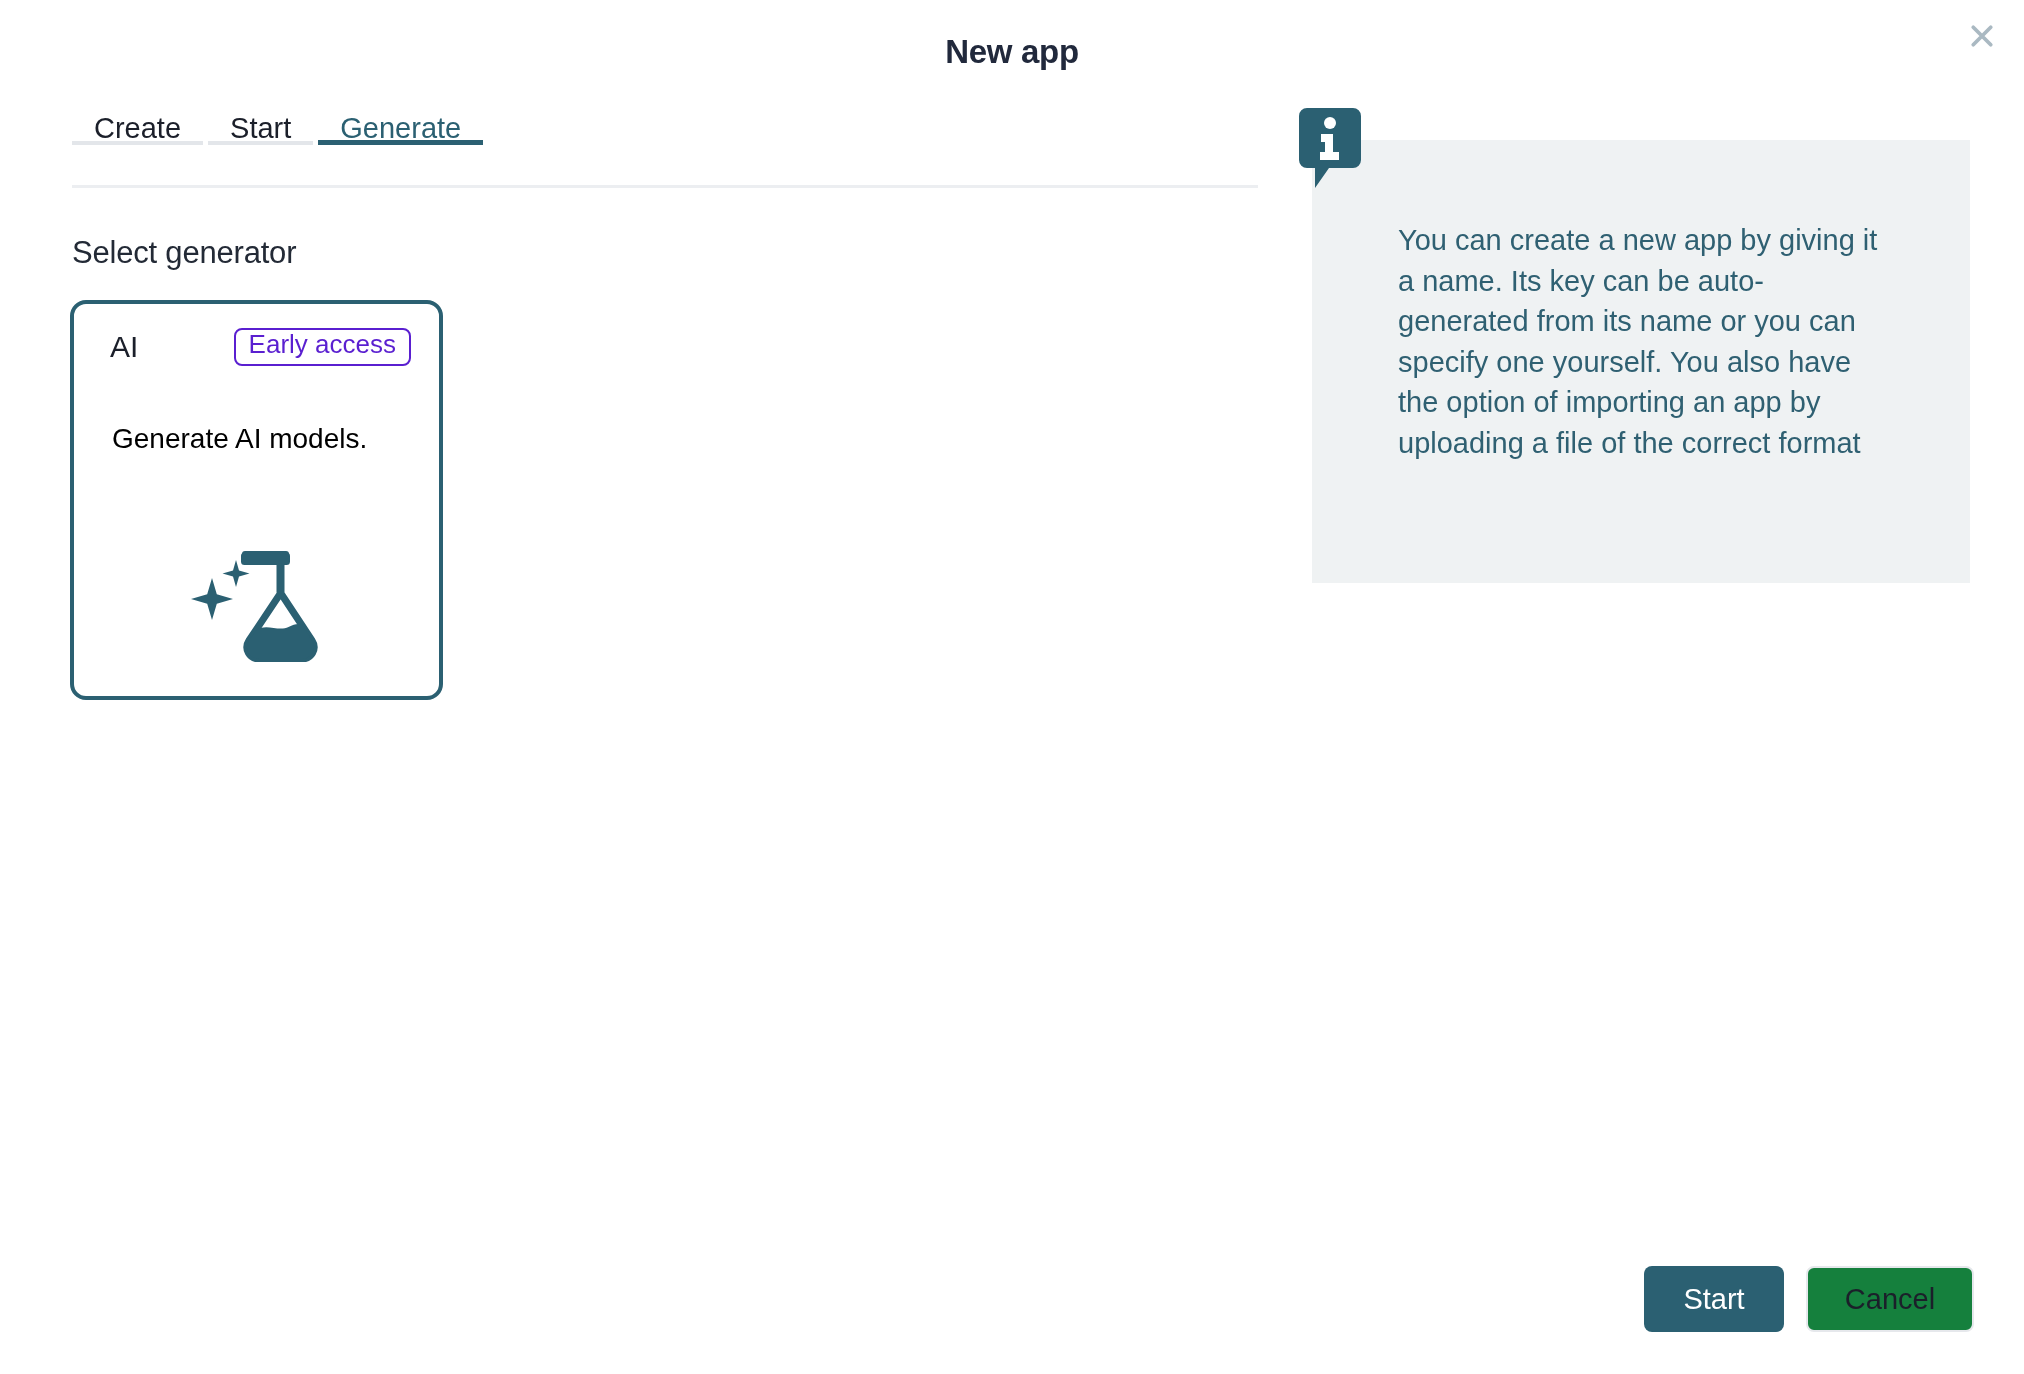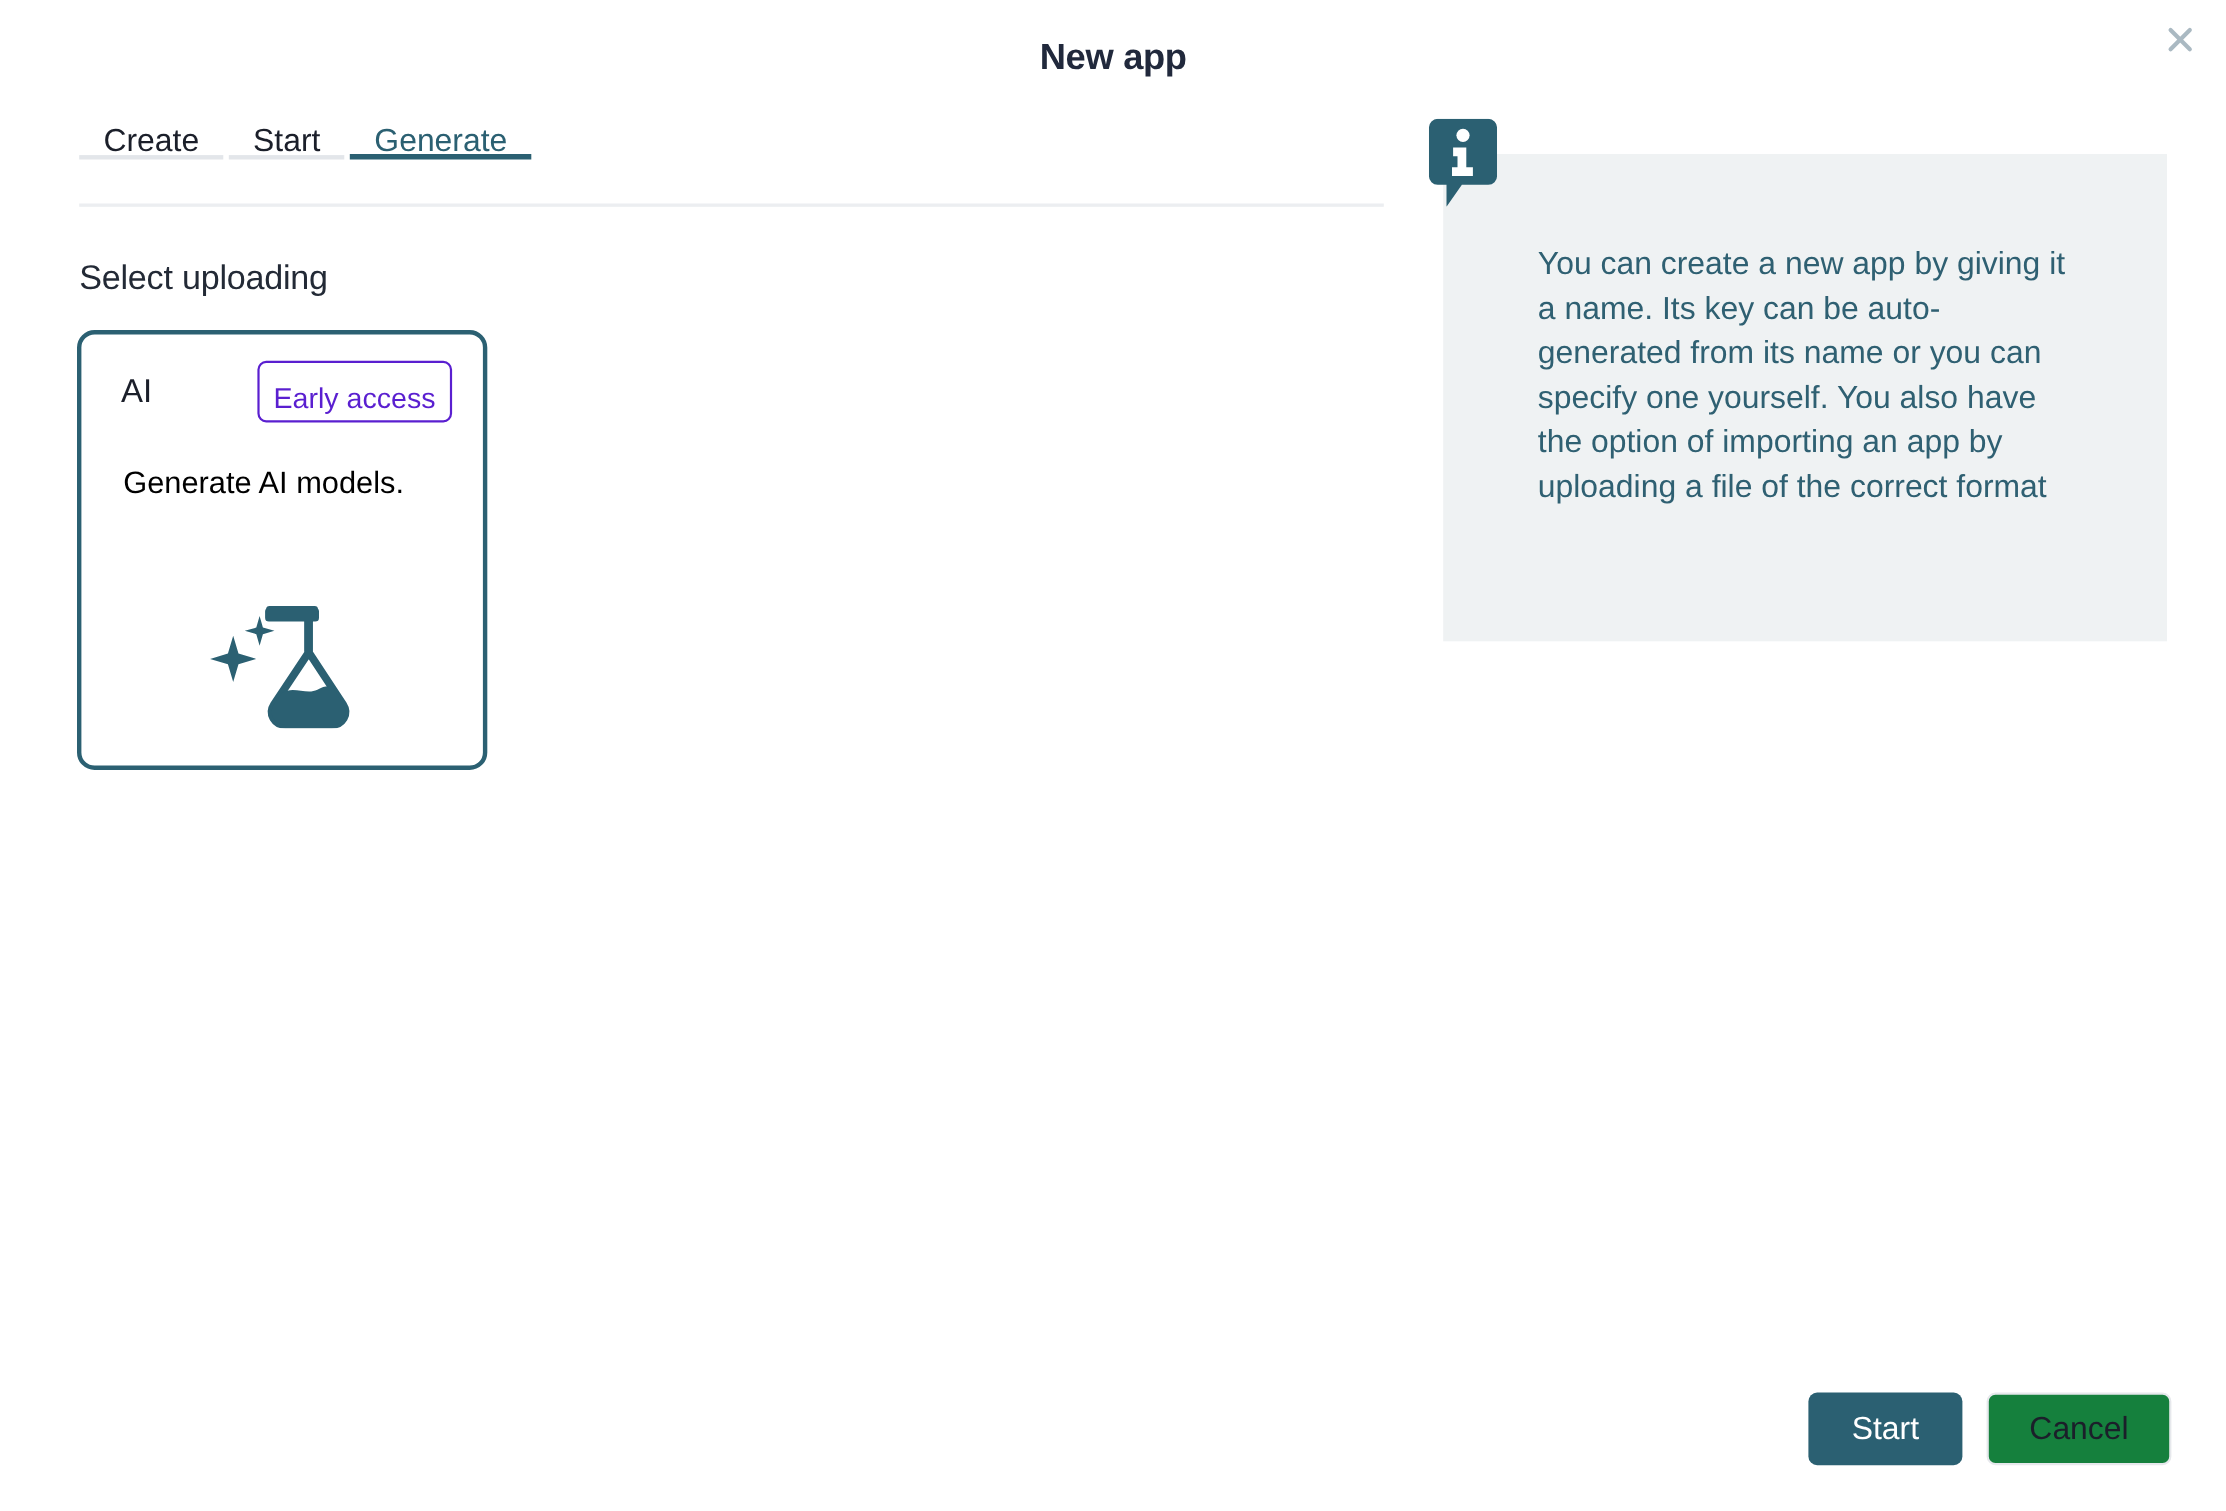--- a/index.html
+++ b/index.html
@@ -130,21 +130,21 @@
     justify-content: space-between;
   }
   .gen-card-title {
     font-size: 30px;
     color: #1b1f2a;
   }
   .badge {
     border: 2px solid #5a1fd0;
     color: #5a1fd0;
     border-radius: 8px;
-    padding: 19px 13px 7px 13px;
+    padding: 1px 13px 7px 13px;
     font-size: 26px;
     line-height: 1;
     white-space: nowrap;
   }
   .gen-card-desc {
     position: absolute;
     top: 87px;
     left: 38px;
     right: 28px;
     font-size: 28px;
@@ -235,21 +235,21 @@
     <span class="tab-label">Create</span>
   </button>
   <button class="tab">
     <span class="tab-label">Start</span>
   </button>
   <button class="tab active">
     <span class="tab-label">Generate</span>
   </button>
 </div>
 
-<div class="section-heading">Select uploading</div>
+<div class="section-heading">Select generator</div>
 
 <div class="generator-grid">
   <div class="gen-card">
     <div class="gen-card-head">
       <span class="gen-card-title">AI</span>
       <span class="badge">Early access</span>
     </div>
     <div class="gen-card-desc">Generate AI models.</div>
     <div class="gen-card-icon">
       <svg width="134" height="120" viewBox="0 0 134 120" aria-hidden="true">

